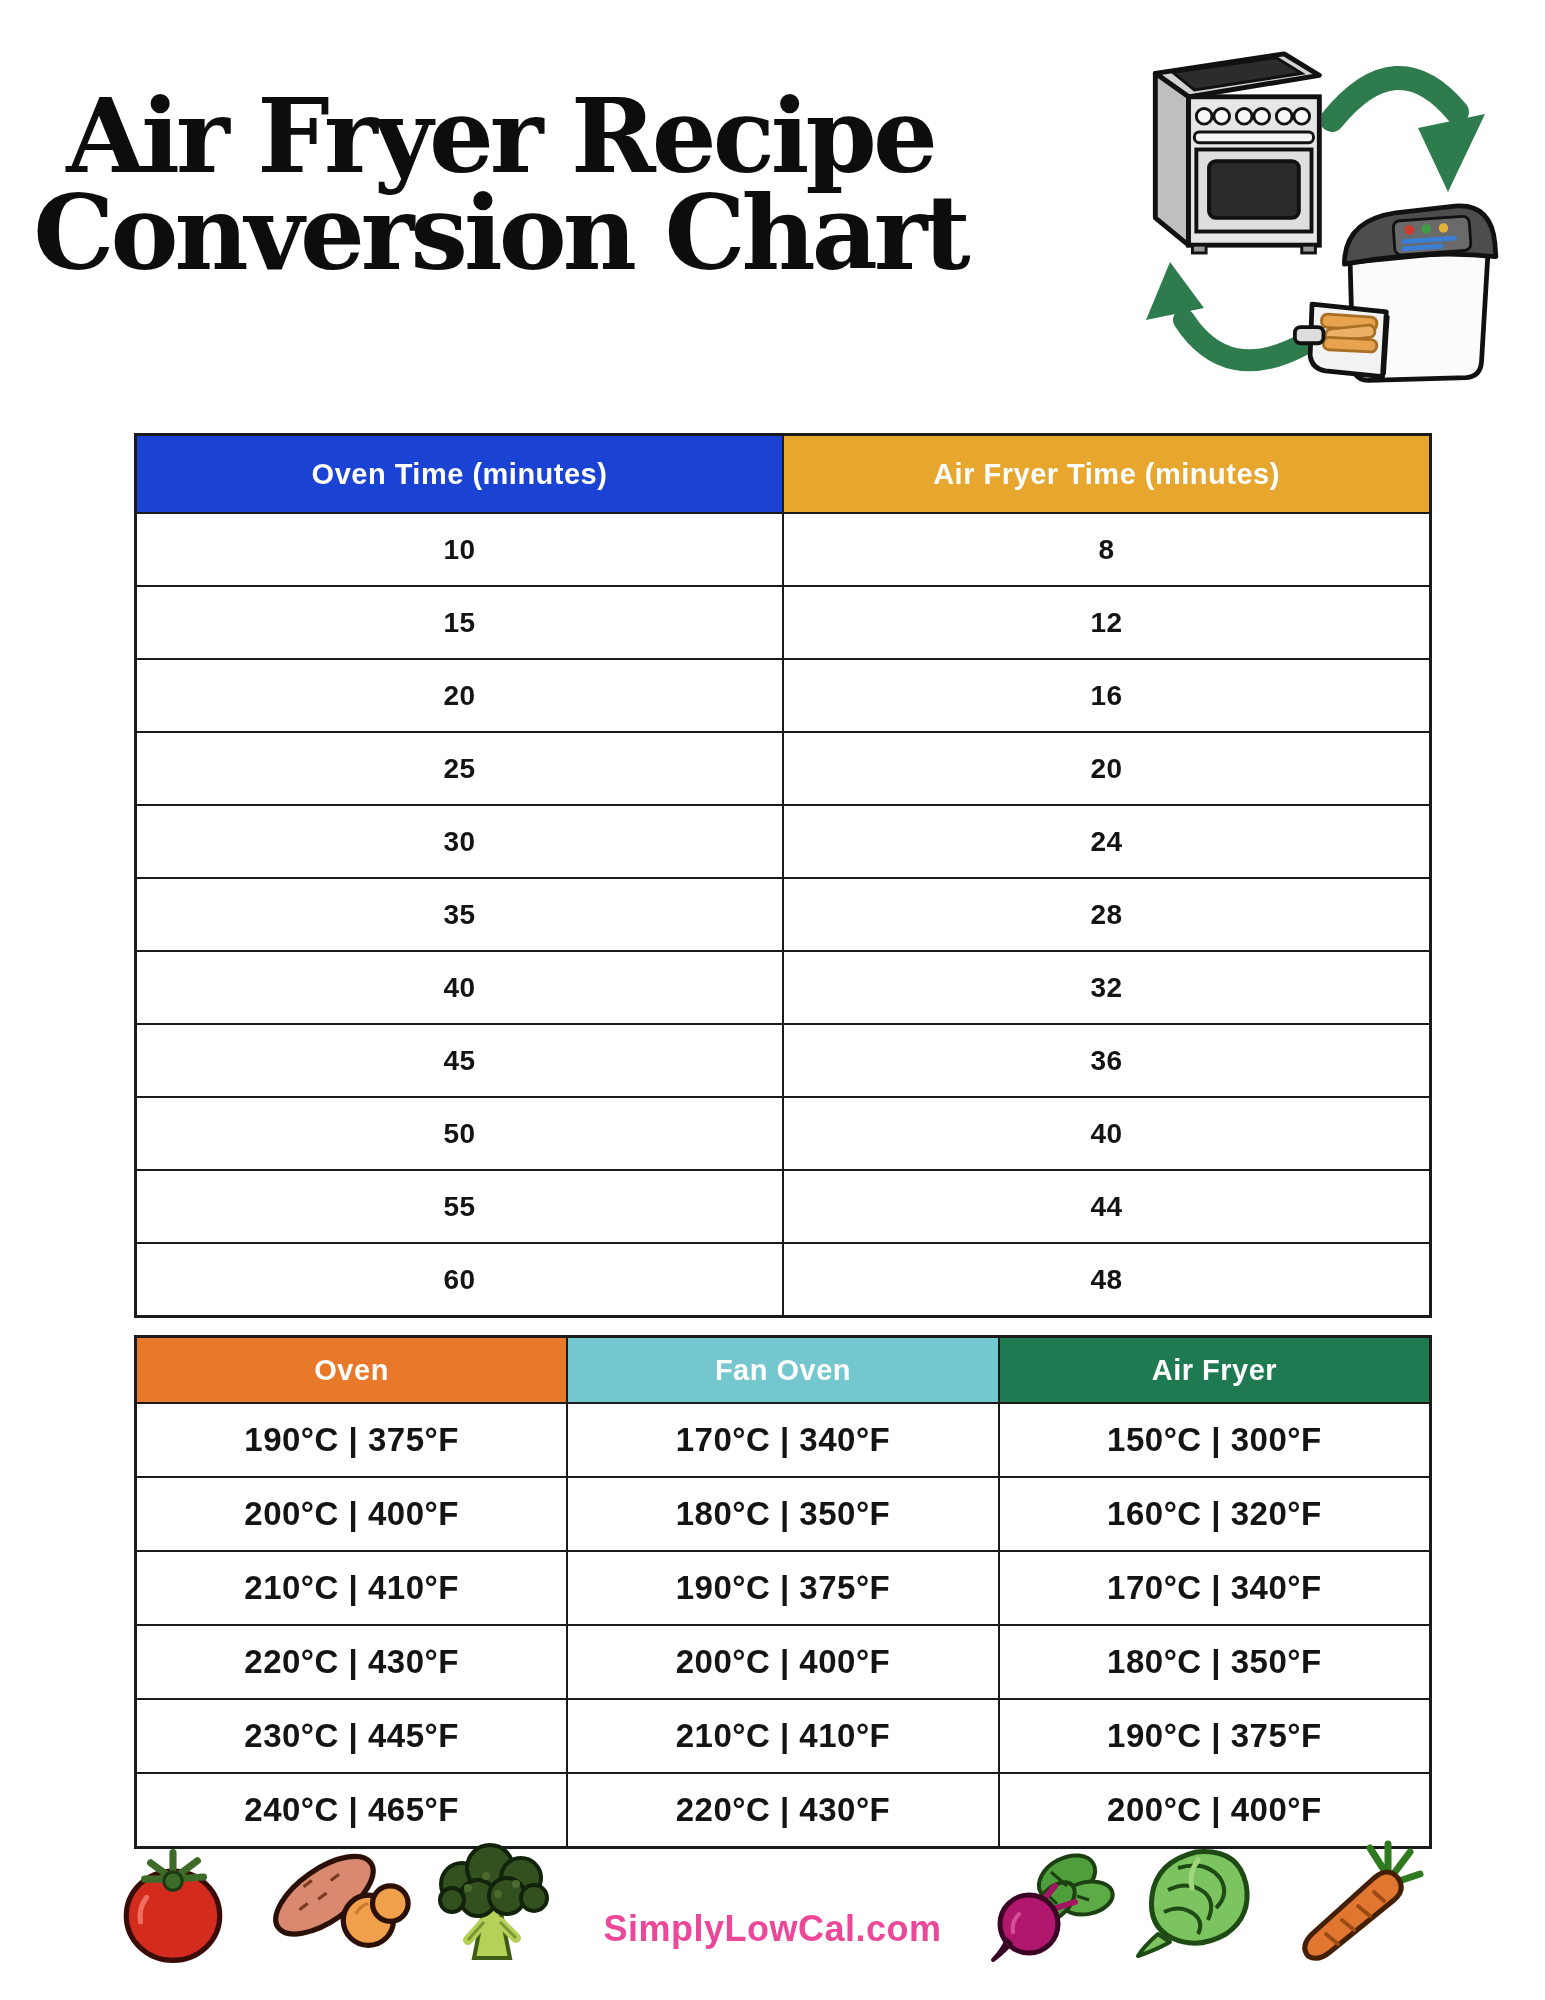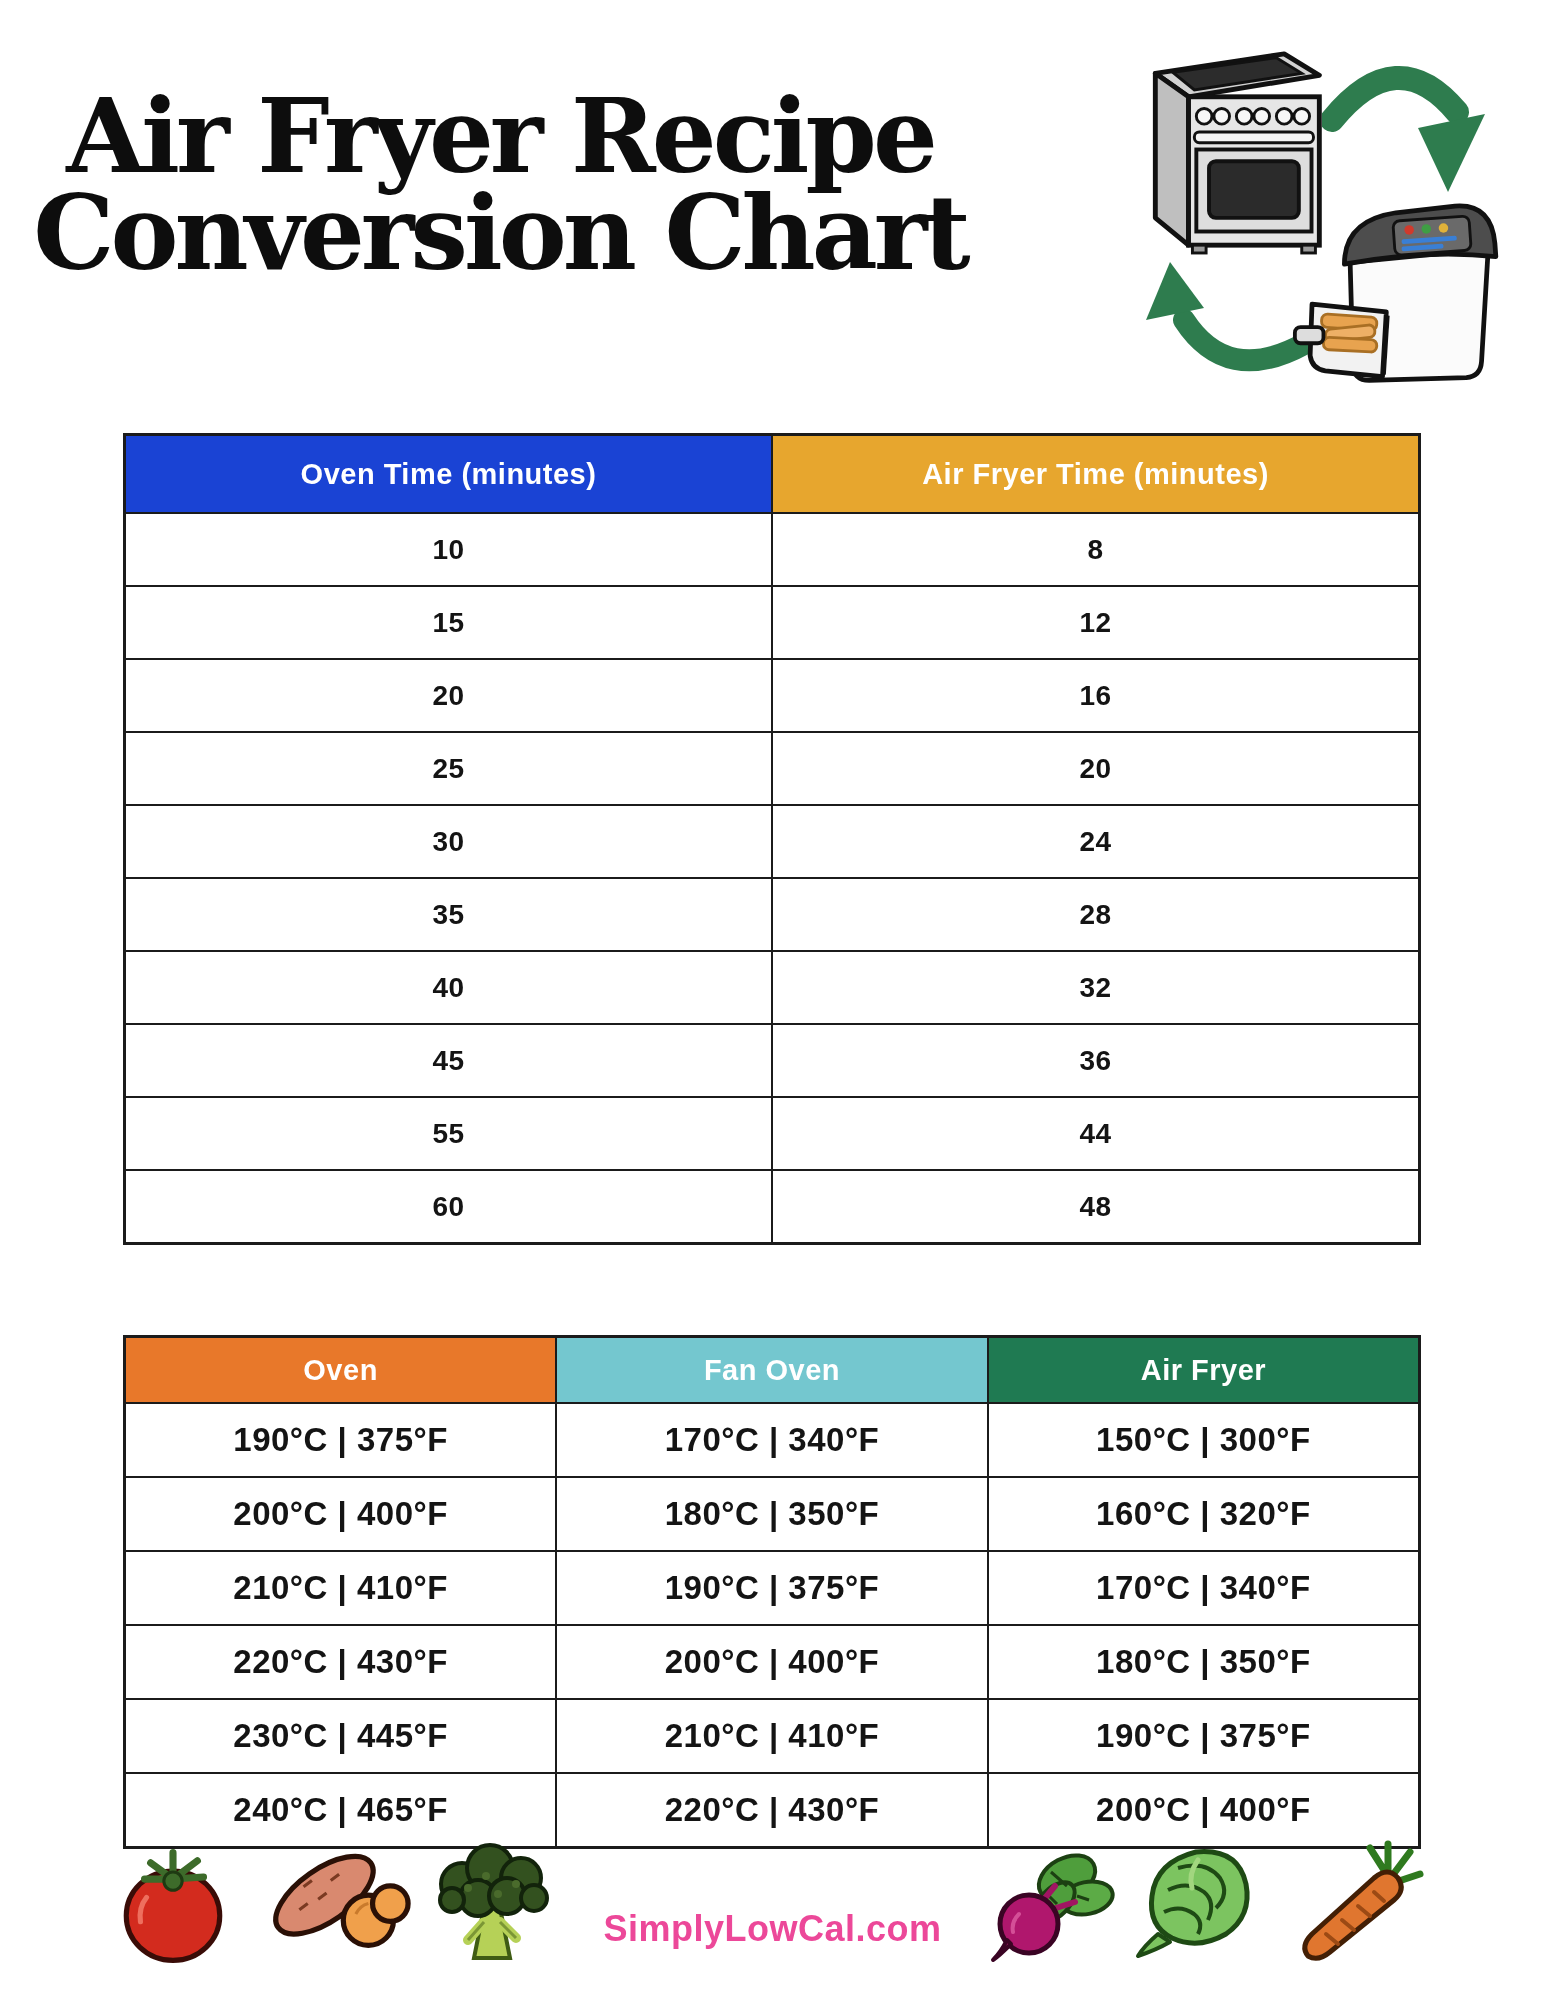--- a/index.html
+++ b/index.html
@@ -12,21 +12,21 @@
                font-size:102px;line-height:0.95;letter-spacing:-4px;}
 
   
   .appliance{position:absolute;}
   #oven-svg{left:1128px;top:42px;width:205px;height:215px;}
   #arrow-top{left:1322px;top:62px;width:170px;height:150px;}
   #airfryer-svg{left:1290px;top:188px;width:225px;height:200px;}
   #arrow-bottom{left:1142px;top:248px;width:170px;height:130px;}
 
   
-  table{border-collapse:collapse;table-layout:fixed;position:absolute;left:123px;width:1298px;
+  table{border-collapse:collapse;table-layout:fixed;position:absolute;left:134px;width:1298px;
         background:#ffffff;}
   #time-table{top:433px;}
   #temp-table{top:1335px;}
   th,td{border:2px solid #1b1b1b;text-align:center;vertical-align:middle;}
   table{border:3px solid #1b1b1b;}
   th{color:#ffffff;font-weight:bold;font-size:29px;letter-spacing:0.5px;}
   #time-table th{height:74px;}
   #temp-table th{height:62px;}
   #time-table td{height:69px;font-size:28px;font-weight:bold;color:#141414;letter-spacing:0.5px;}
   #temp-table td{height:70px;font-size:33px;font-weight:bold;color:#141414;letter-spacing:0.5px;}
@@ -131,20 +131,24 @@
         </tr>
         <tr>
           <td>40</td>
           <td>32</td>
         </tr>
         <tr>
           <td>45</td>
           <td>36</td>
         </tr>
         <tr>
+          <td>50</td>
+          <td>40</td>
+        </tr>
+        <tr>
           <td>55</td>
           <td>44</td>
         </tr>
         <tr>
           <td>60</td>
           <td>48</td>
         </tr>
       </tbody>
   </table>
 

